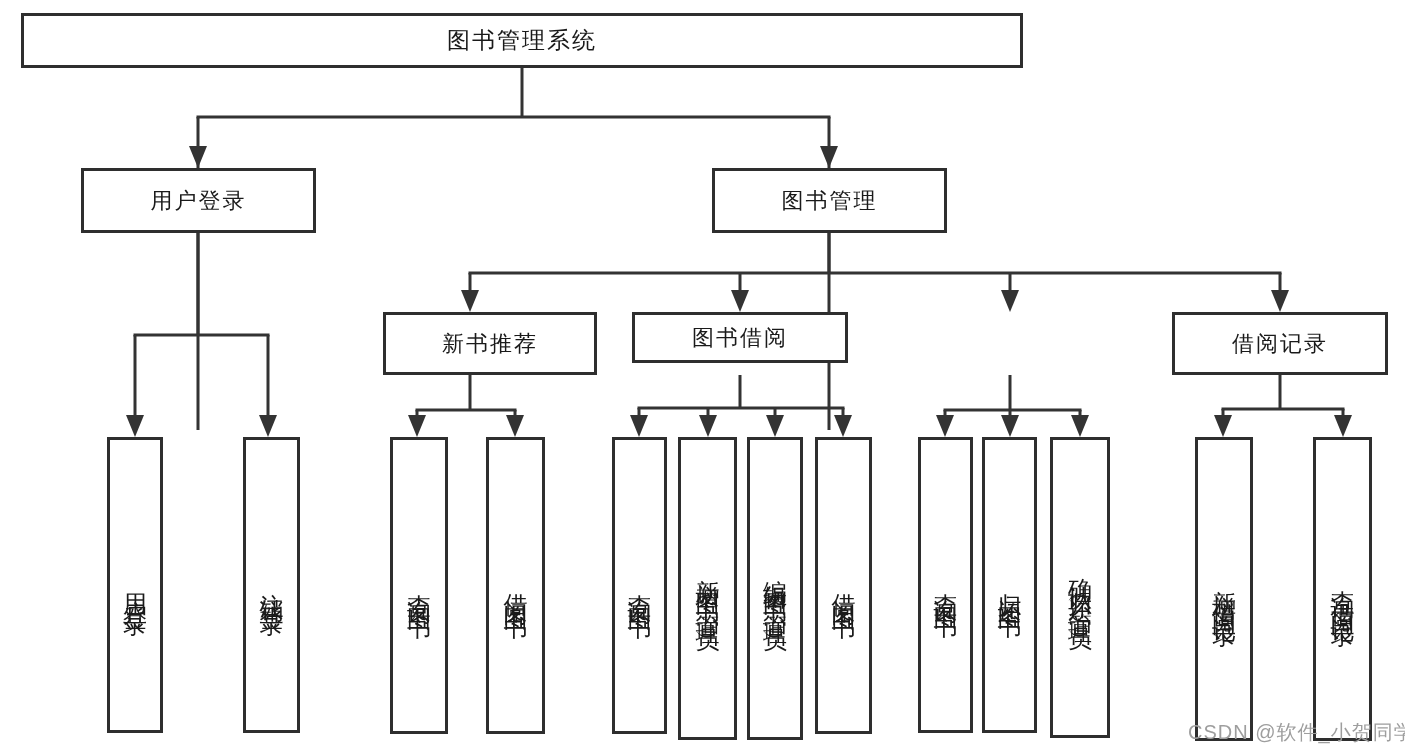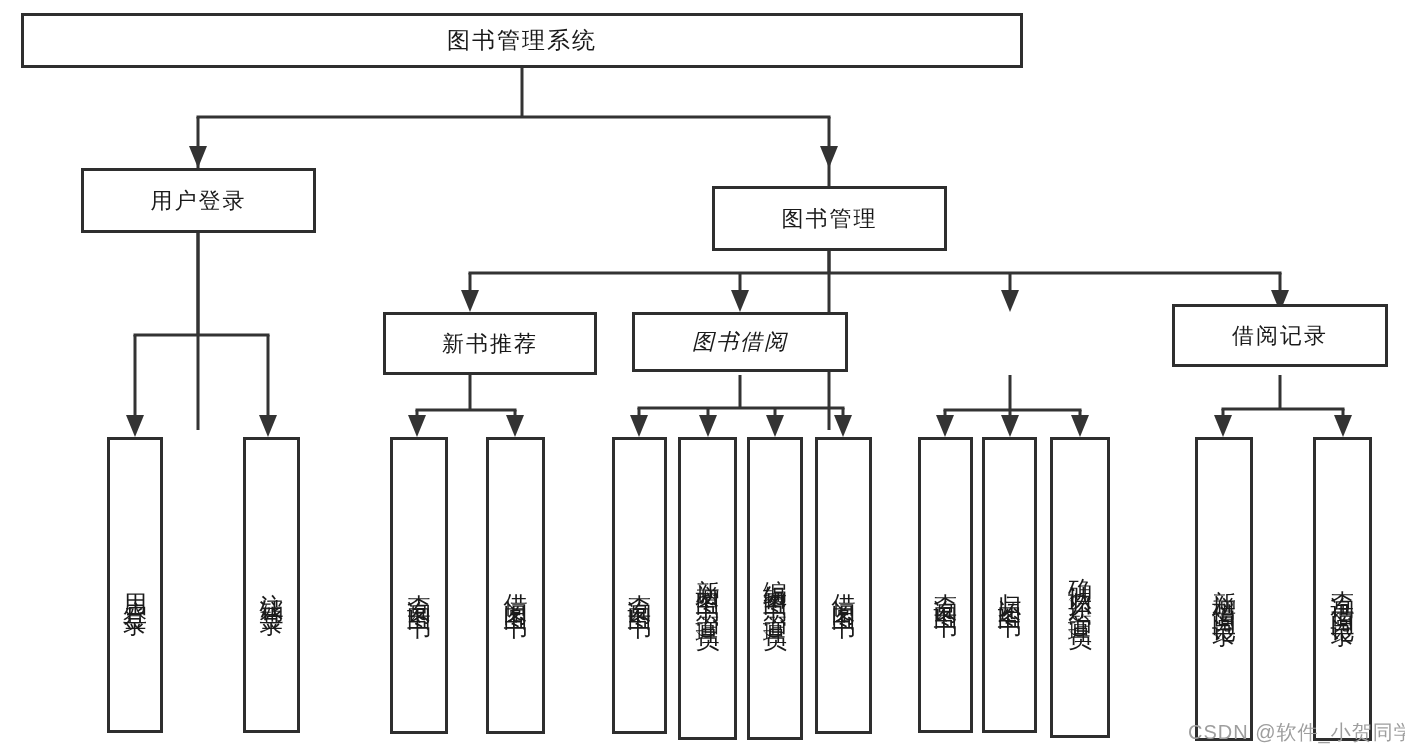--- a/index.html
+++ b/index.html
@@ -115,25 +115,25 @@
       <polygon points="1071,415 1089,415 1080,437"></polygon>
 
       <polygon points="1214,415 1232,415 1223,437"></polygon>
       <polygon points="1334,415 1352,415 1343,437"></polygon>
     </g>
   </svg>
 
   <div class="box root" style="left:21px; top:13px; width:1002px; height:55px;">图书管理系统</div>
 
   <div class="box" style="left:81px; top:168px; width:235px; height:65px;">用户登录</div>
-  <div class="box" style="left:712px; top:186px; width:235px; height:65px;">图书管理</div>
+  <div class="box" style="left:712px; top:168px; width:235px; height:65px;">图书管理</div>
 
   <div class="box" style="left:383px; top:312px; width:214px; height:63px;">新书推荐</div>
-  <div class="box" style="left:632px; top:312px; width:216px; height:60px;font-style:italic;">图书借阅</div>
-  <div class="box" style="left:1172px; top:304px; width:216px; height:63px;">借阅记录</div>
+  <div class="box" style="left:632px; top:312px; width:216px; height:51px;">图书借阅</div>
+  <div class="box" style="left:1172px; top:312px; width:216px; height:63px;">借阅记录</div>
 
   <div class="box vbox" style="left:107px; top:437px; width:56px; height:296px;">用户登录</div>
   <div class="box vbox" style="left:243px; top:437px; width:57px; height:296px;">注销登录</div>
 
   <div class="box vbox" style="left:390px; top:437px; width:58px; height:297px;">查询图书</div>
   <div class="box vbox" style="left:486px; top:437px; width:59px; height:297px;">借阅图书</div>
 
   <div class="box vbox" style="left:612px; top:437px; width:55px; height:297px;">查询图书</div>
   <div class="box vbox" style="left:678px; top:437px; width:59px; height:303px;">新增图书（管理员）</div>
   <div class="box vbox" style="left:747px; top:437px; width:56px; height:303px;">编辑图书（管理员）</div>

